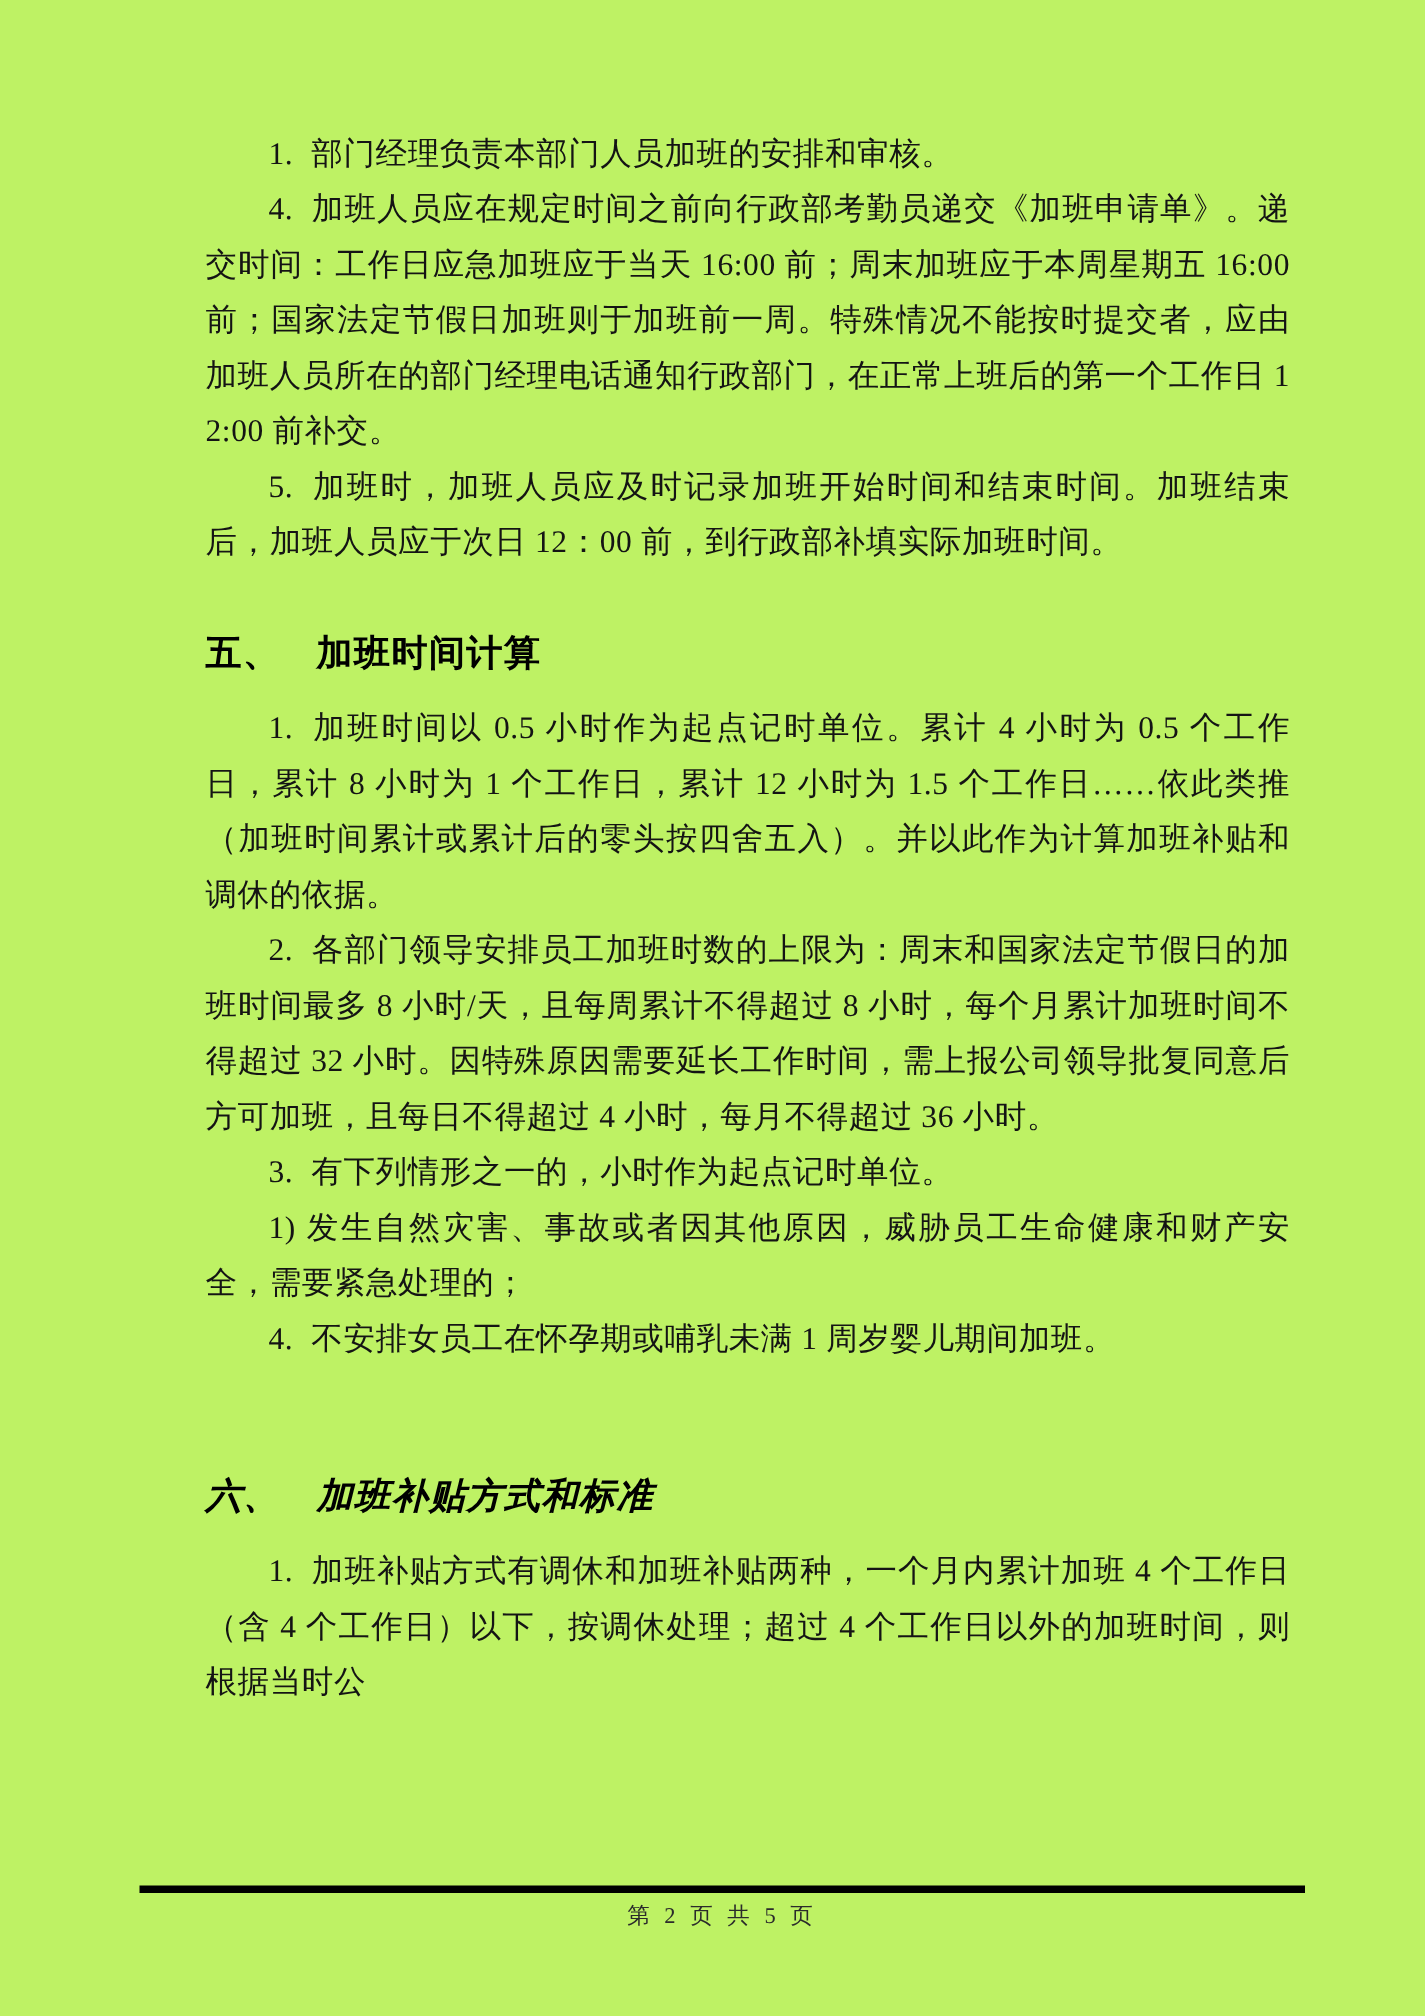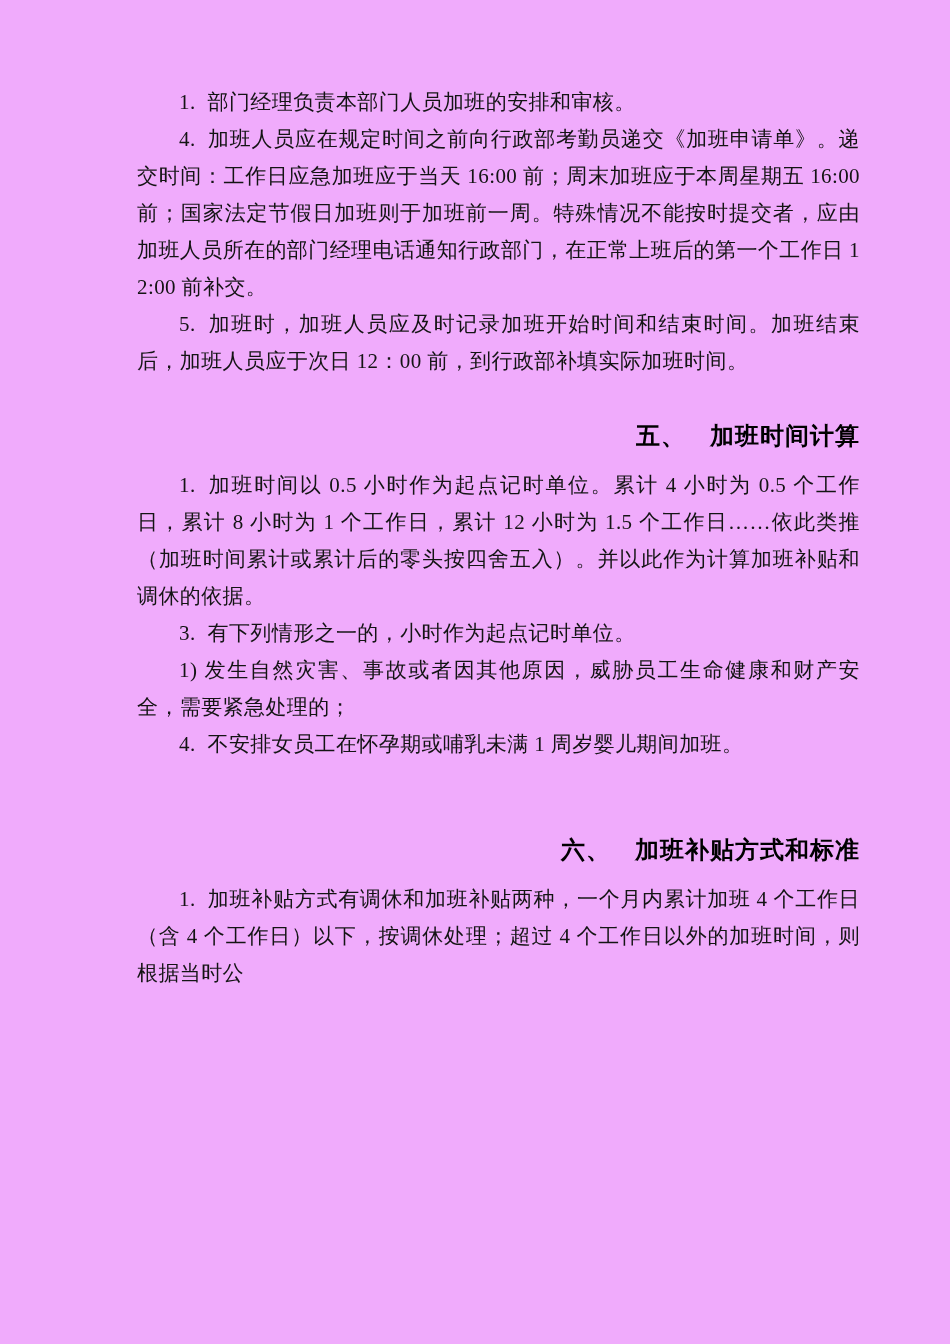--- a/index.html
+++ b/index.html
@@ -1,20 +1,20 @@
 <!DOCTYPE html>
 <html><head>
 <meta charset="utf-8">
 <style>
   html, body { margin: 0; padding: 0; background: #ffffff; }
   .page {
     position: relative;
     width: 950px;
     height: 1344px;
-    background: #f0abfc;
+    background: #bef264;
     overflow: hidden;
     font-family: "Liberation Serif", "DejaVu Serif", serif;
     color: #141414;
   }
   .content {
     position: absolute;
     left: 137px;
     top: 84px;
     width: 723px;
   }
@@ -30,24 +30,23 @@
   .para .marker { margin-right: 12px; }
   .para.sub .marker { margin-right: 6px; }
   .section-heading {
     margin: 41px 0 16px 0;
     font-family: "Liberation Sans", "DejaVu Sans", sans-serif;
     font-weight: 700;
     font-size: 24px;
     line-height: 30px;
     color: #000000;
     letter-spacing: 1px;
-    text-align: right;
   }
   .section-heading .h-num { margin-right: 24px; }
-  .section-heading.six { margin-top: 72px; }
+  .section-heading.six { margin-top: 72px; font-style: italic; }
   .footer {
     position: absolute;
     left: 93px;
     top: 1257px;
     width: 777px;
   }
   .footer-rule { height: 5px; background: #000000; }
   .footer-text {
     margin-top: 7px;
     text-align: center;
@@ -64,23 +63,28 @@
 <div class="page">
   <div class="content">
 
     <p class="para"><span class="marker">1.</span><span>部门经理负责本部门人员加班的安排和审核。</span></p>
     <p class="para"><span class="marker">4.</span><span>加班人员应在规定时间之前向行政部考勤员递交《加班申请单》。递交时间：工作日应急加班应于当天 16:00 前；周末加班应于本周星期五 16:00 前；国家法定节假日加班则于加班前一周。特殊情况不能按时提交者，应由加班人员所在的部门经理电话通知行政部门，在正常上班后的第一个工作日 12:00 前补交。</span></p>
     <p class="para"><span class="marker">5.</span><span>加班时，加班人员应及时记录加班开始时间和结束时间。加班结束后，加班人员应于次日 12：00 前，到行政部补填实际加班时间。</span></p>
 
     <h2 class="section-heading"><span class="h-num">五、</span><span>加班时间计算</span></h2>
 
     <p class="para"><span class="marker">1.</span><span>加班时间以 0.5 小时作为起点记时单位。累计 4 小时为 0.5 个工作日，累计 8 小时为 1 个工作日，累计 12 小时为 1.5 个工作日……依此类推（加班时间累计或累计后的零头按四舍五入）。并以此作为计算加班补贴和调休的依据。</span></p>
+    <p class="para"><span class="marker">2.</span><span>各部门领导安排员工加班时数的上限为：周末和国家法定节假日的加班时间最多 8 小时/天，且每周累计不得超过 8 小时，每个月累计加班时间不得超过 32 小时。因特殊原因需要延长工作时间，需上报公司领导批复同意后方可加班，且每日不得超过 4 小时，每月不得超过 36 小时。</span></p>
     <p class="para"><span class="marker">3.</span><span>有下列情形之一的，小时作为起点记时单位。</span></p>
     <p class="para sub"><span class="marker">1)</span><span>发生自然灾害、事故或者因其他原因，威胁员工生命健康和财产安全，需要紧急处理的；</span></p>
     <p class="para"><span class="marker">4.</span><span>不安排女员工在怀孕期或哺乳未满 1 周岁婴儿期间加班。</span></p>
 
     <h2 class="section-heading six"><span class="h-num">六、</span><span>加班补贴方式和标准</span></h2>
 
     <p class="para"><span class="marker">1.</span><span>加班补贴方式有调休和加班补贴两种，一个月内累计加班 4 个工作日（含 4 个工作日）以下，按调休处理；超过 4 个工作日以外的加班时间，则根据当时公</span></p>
 
   </div>
 
+  <div class="footer">
+    <div class="footer-rule"></div>
+    <div class="footer-text">第 2 页 共 5 页</div>
+  </div>
 </div>
 
 </body></html>

